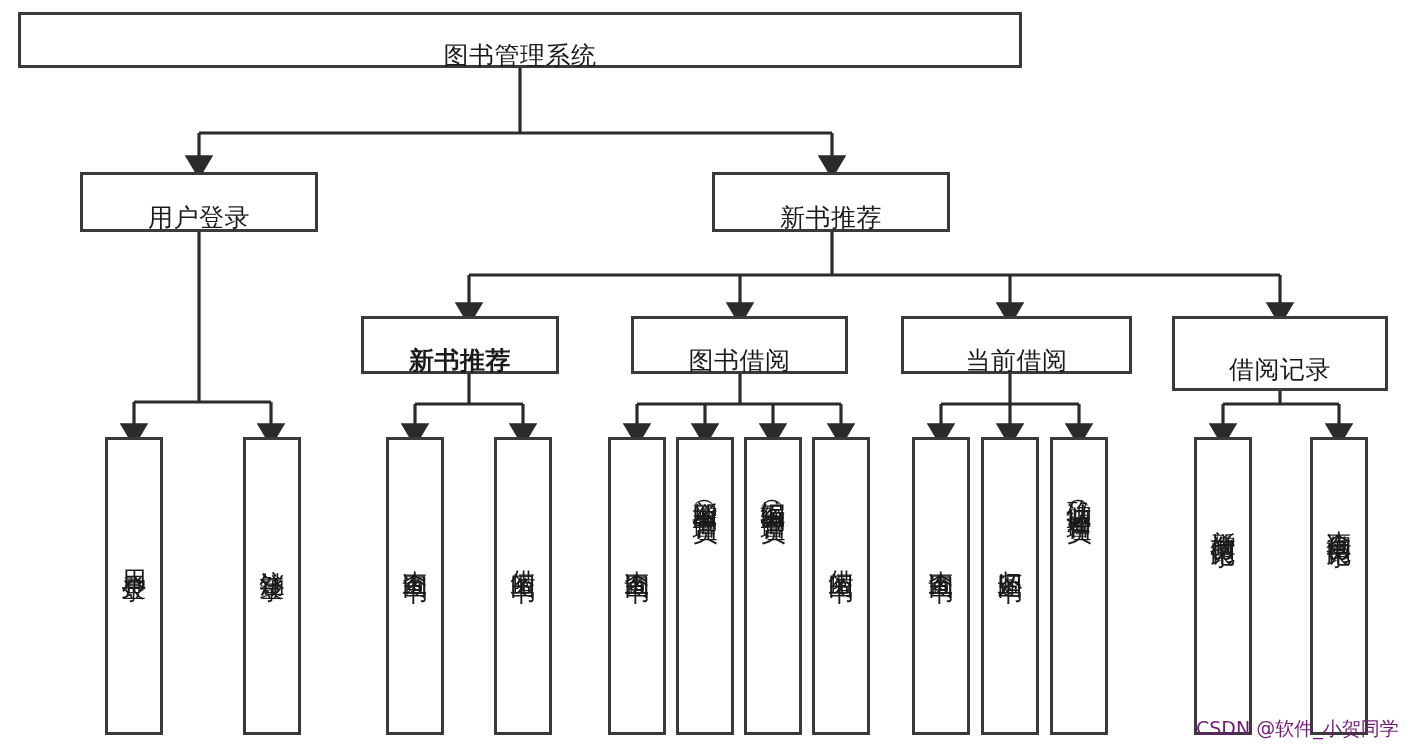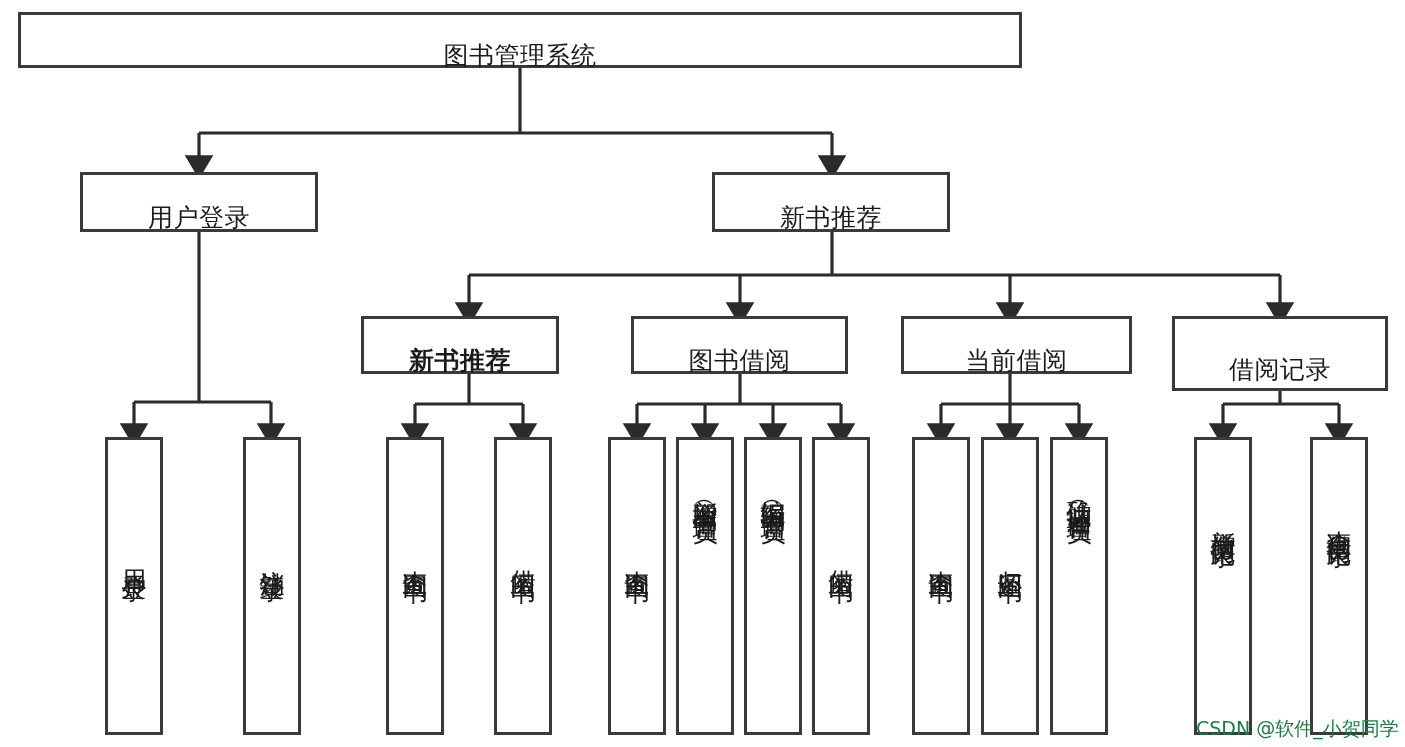--- a/index.html
+++ b/index.html
@@ -54,21 +54,21 @@
     writing-mode: vertical-rl;
     text-orientation: upright;
     font-size: 25px;
     line-height: 1.0;
     letter-spacing: 3px;
     white-space: nowrap;
   }
   .node.root .label { font-size: 25px; }
   .watermark {
     position: absolute;
-    color: #15803d;
+    color: #701a75;
     font-size: 19px;
     white-space: nowrap;
     font-family: "DejaVu Sans", "Liberation Sans", sans-serif;
   }
 </style>
 </head>
 <body>
 
 <div id="canvas">
 

